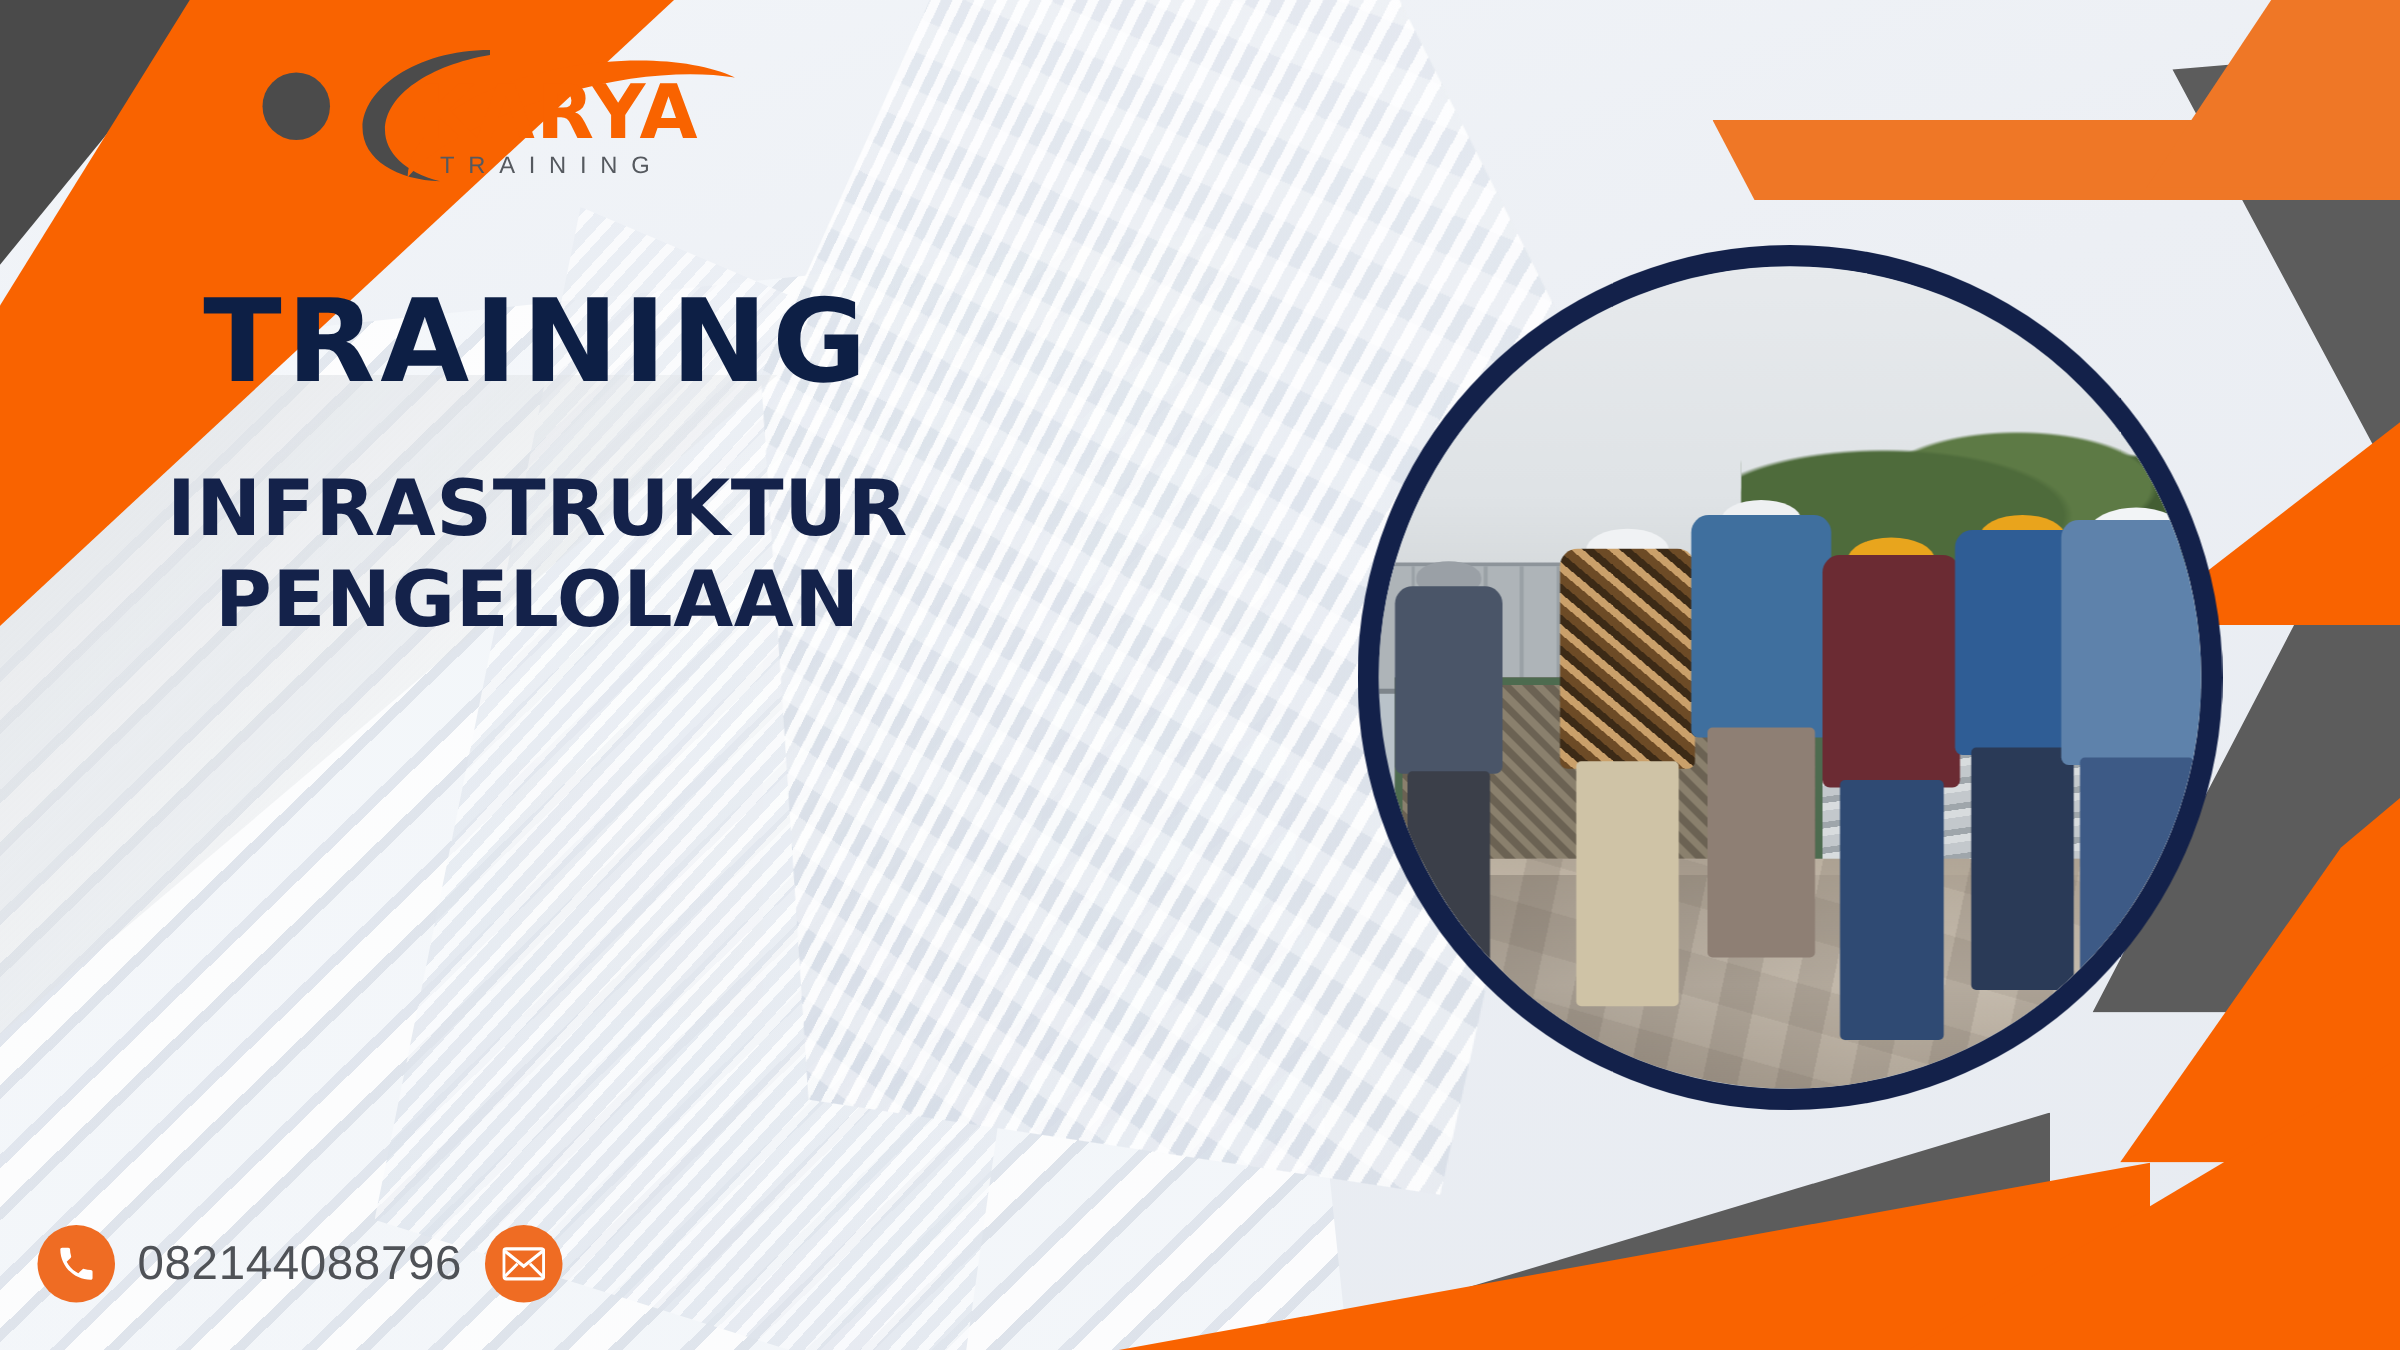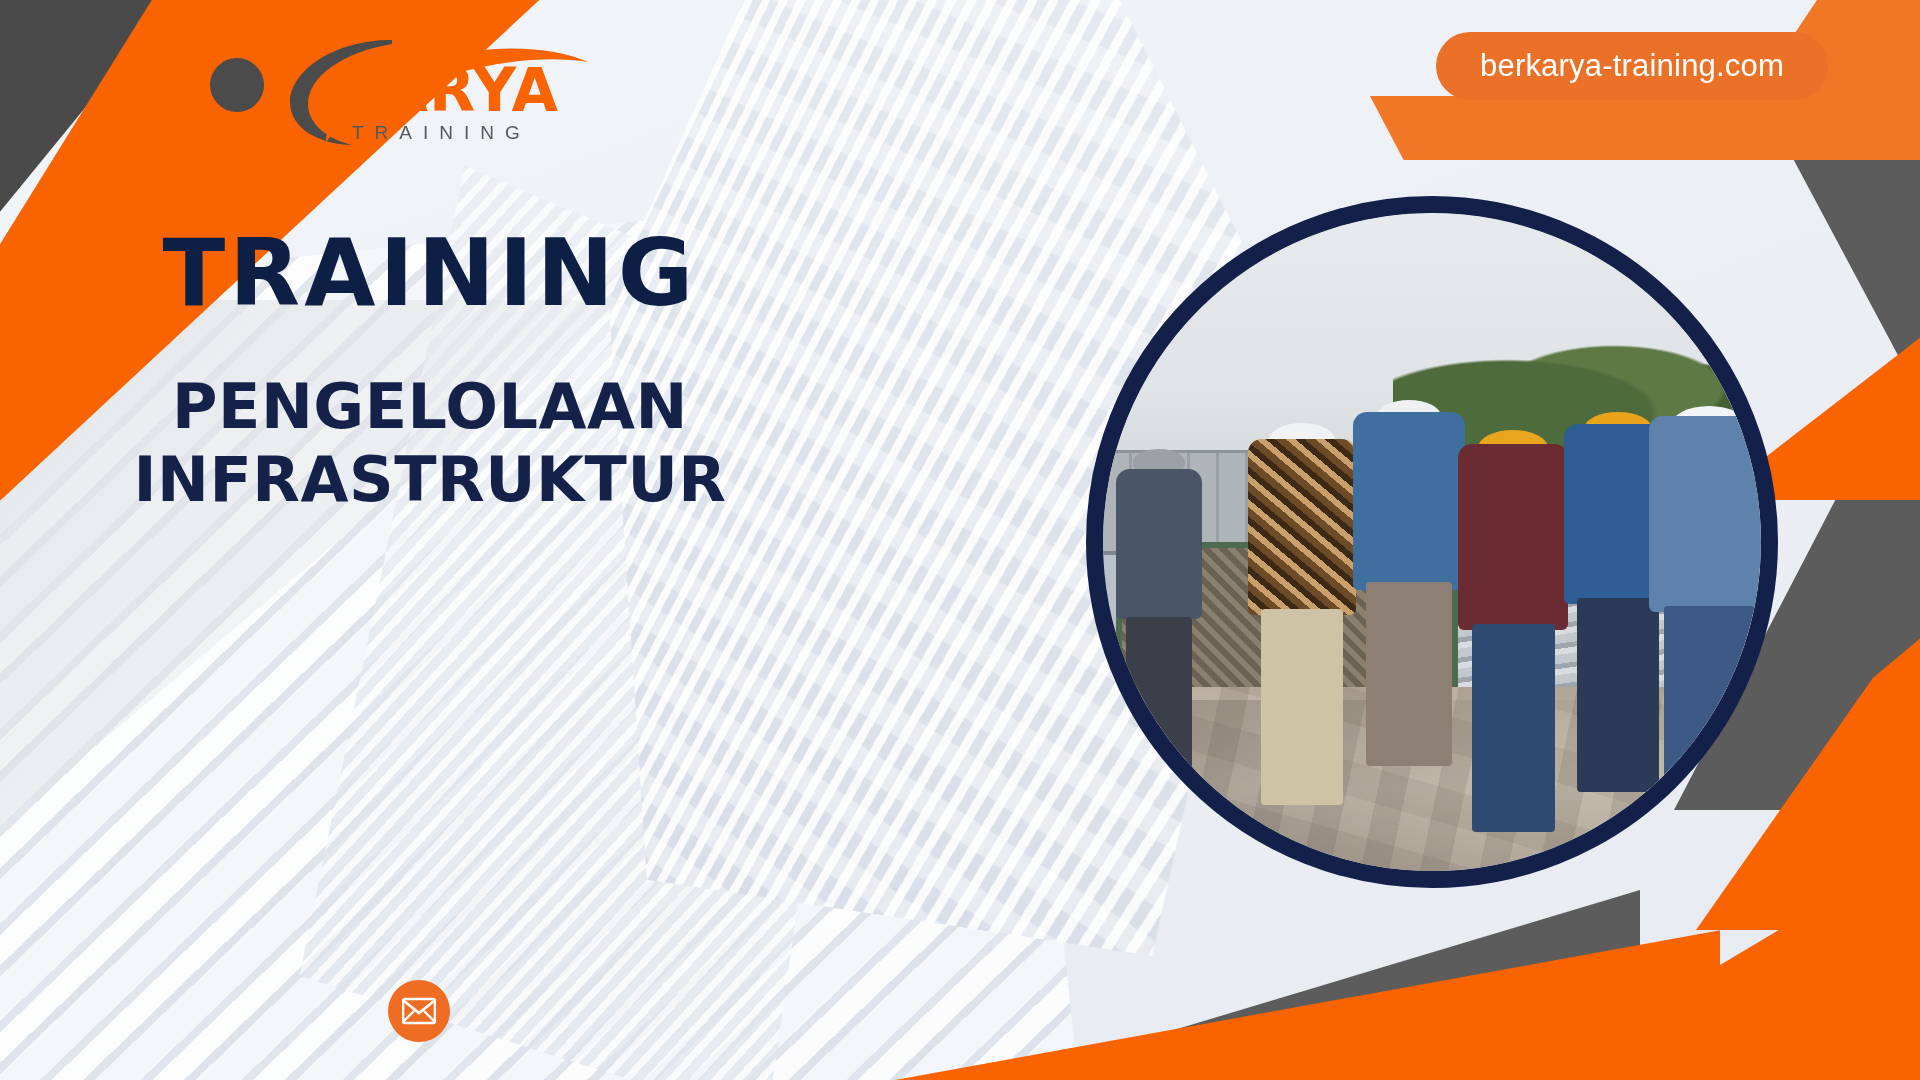--- a/index.html
+++ b/index.html
@@ -243,31 +243,28 @@
   <div class="logo">
     <div class="logo-dot"></div>
     <svg class="logo-swoosh" viewBox="0 0 330 112">
       <path d="M126 6 C 66 6, 24 38, 24 68 C 24 94, 52 110, 86 111 C 58 104, 42 88, 42 70 C 42 42, 78 18, 126 10 Z" fill="#4b4b4b"></path>
       <path d="M60 108 C 62 70, 110 34, 186 20 C 240 10, 292 14, 322 28 C 286 22, 236 26, 188 40 C 120 60, 78 86, 60 108 Z" fill="#f96300"></path>
     </svg>
     <div class="logo-word">KARYA</div>
     <div class="logo-sub">TRAINING</div>
   </div>
 
-  <div class="web-pill">
-    <span>berkarya-training.com</span>
-  </div>
 
   <div class="headline">
     <div class="h1">TRAINING</div>
   </div>
 
   <div class="subtitle">
+    <div>INFRASTRUKTUR</div>
     <div>PENGELOLAAN</div>
-    <div>INFRASTRUKTUR</div>
   </div>
 
   <div class="photo-ring">
     <div class="photo-inner">
       <div class="ph-sky"></div>
       <div class="ph-trees"></div>
       <div class="ph-fence"></div>
       <div class="ph-rack"></div>
       <div class="ph-pipes"></div>
       <div class="ph-ground"></div>
@@ -310,20 +307,28 @@
 
       <div class="person" style="left:83%; bottom:8%; width:120px; height:412px;">
         <div class="p-helmet" style="top:0; width:76px; height:40px; background:#f2f4f6;"></div>
         <div class="p-head" style="top:32px; width:50px; height:56px;"></div>
         <div class="p-body" style="height:196px; bottom:206px; background:#5e82ab;"></div>
         <div class="p-legs" style="height:212px; background:#3d5a86;"></div>
       </div>
     </div>
   </div>
 
+  <div class="contact" id="contact-phone">
+    <div class="c-ico">
+      <svg width="34" height="34" viewBox="0 0 24 24" fill="#ffffff">
+        <path d="M6.6 10.8c1.4 2.8 3.8 5.2 6.6 6.6l2.2-2.2c.3-.3.7-.4 1.1-.3 1.2.4 2.4.6 3.7.6.6 0 1 .4 1 1V20c0 .6-.4 1-1 1C10.7 21 3 13.3 3 3.9c0-.6.4-1 1-1h3.5c.6 0 1 .4 1 1 0 1.3.2 2.5.6 3.7.1.4 0 .8-.3 1.1l-2.2 2.1z"></path>
+      </svg>
+    </div>
+    <div class="c-txt">082144088796</div>
+  </div>
 
   <div class="contact" id="contact-email">
     <div class="c-ico">
       <svg width="34" height="28" viewBox="0 0 34 26">
         <rect x="1" y="1" width="32" height="24" rx="2" fill="none" stroke="#ffffff" stroke-width="2.6"></rect>
         <path d="M2 3 L17 15 L32 3" fill="none" stroke="#ffffff" stroke-width="2.6"></path>
         <path d="M2 23 L12 13 M32 23 L22 13" fill="none" stroke="#ffffff" stroke-width="2.4"></path>
       </svg>
     </div>
   </div>

